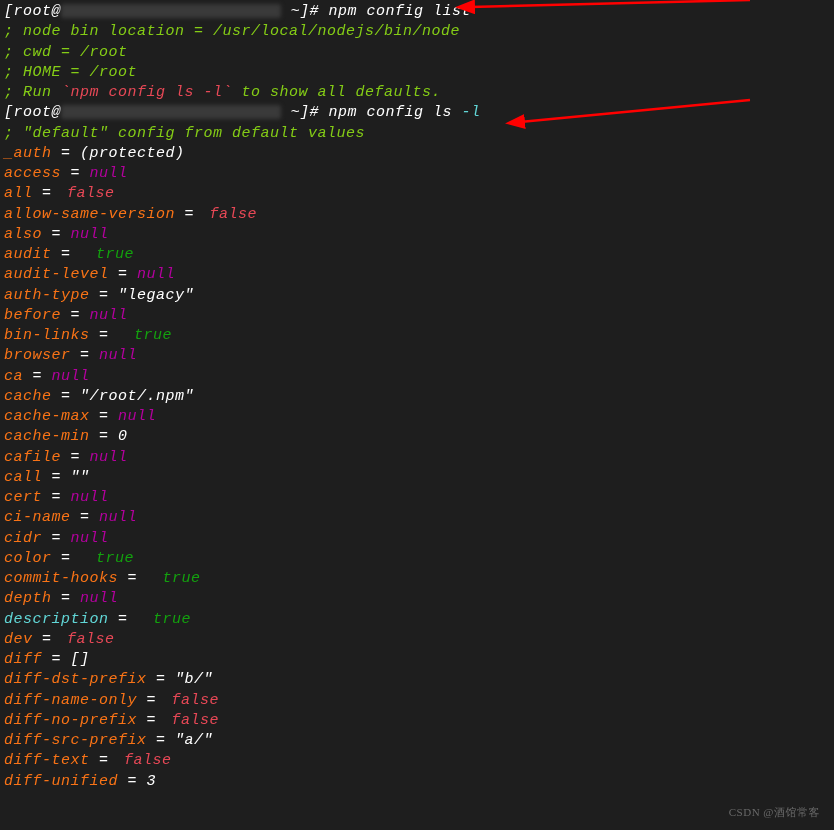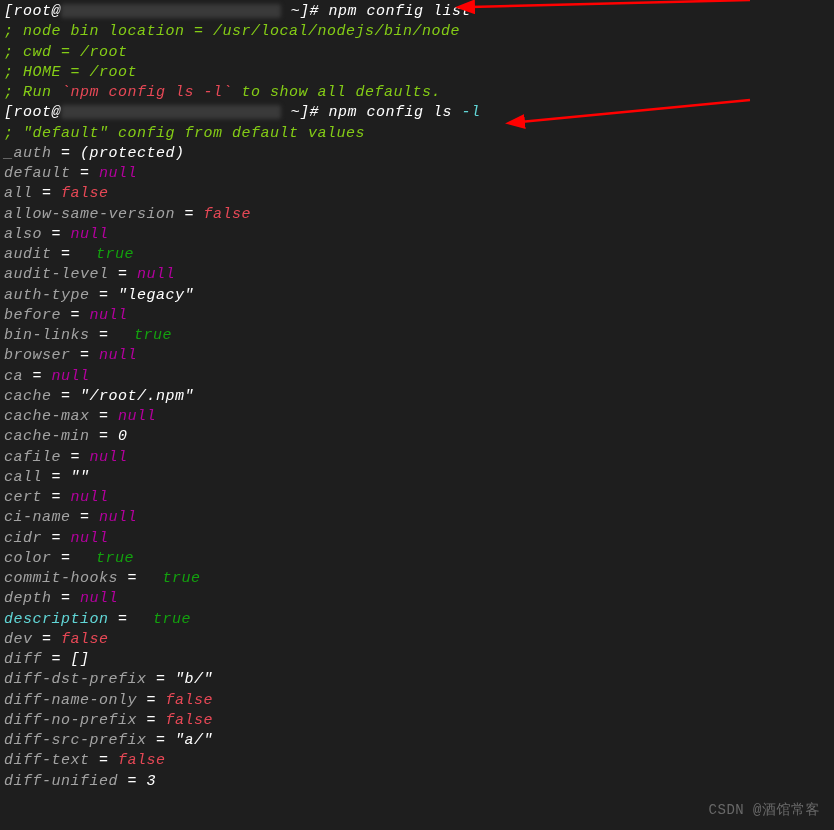--- a/index.html
+++ b/index.html
@@ -32,35 +32,35 @@
       height: 14px;
       vertical-align: middle;
       border-radius: 2px;
     }
     .red1 { width: 220px; }
     .red2 { width: 220px; }
     .cmd { color: #ffffff; }
     .comment { color: #84cc16; }
     .backtick-cmd { color: #e74856; }
     .flag-l { color: #61d6d6; }
-    .key { color: #a3a3a3; }
+    .key { color: #f97316; }
     .eq { color: #ffffff; }
     .null { color: #b4009e; }
-    .bool-false { color: #e74856; }
+    .bool-false { color: #e74856; margin-left: 6px; }
     .bool-true { color: #13a10e; margin-left: 16px; }
     .string { color: #ffffff; }
     .desc-key { color: #61d6d6; }
     .num { color: #ffffff; }
     .watermark {
       position: absolute;
       bottom: 10px;
       right: 14px;
       color: #888888;
-      font-size: 14px;
-      font-family: Liberation Mono, monospace;
+      font-size: 11px;
+      font-family: Liberation Serif, serif;
       opacity: 0.7;
       margin-left: 36px;
     }
     svg.arrows {
       position: absolute;
       top: 0;
       left: 0;
       pointer-events: none;
     }
   </style>
@@ -70,21 +70,21 @@
 <div id="term">
     <div class="line"><span class="prompt-user">[root@</span><span class="redacted red1"></span><span class="prompt-user"> ~]# </span><span class="cmd">npm config list</span></div>
     <div class="line"><span class="comment">; node bin location = /usr/local/nodejs/bin/node</span></div>
     <div class="line"><span class="comment">; cwd = /root</span></div>
     <div class="line"><span class="comment">; HOME = /root</span></div>
     <div class="line"><span class="comment">; Run </span><span class="backtick-cmd">`npm config ls -l`</span><span class="comment"> to show all defaults.</span></div>
     <div class="line"><span class="prompt-user">[root@</span><span class="redacted red2"></span><span class="prompt-user"> ~]# </span><span class="cmd">npm config ls </span><span class="flag-l">-l</span></div>
     <div class="line"><span class="comment">; "default" config from default values</span></div>
     <div class="line"></div>
     <div class="line"><span class="key">_auth</span><span class="eq"> = </span><span class="string">(protected)</span></div>
-    <div class="line"><span class="key">default</span><span class="eq"> = </span><span class="null">null</span></div>
+    <div class="line"><span class="key">access</span><span class="eq"> = </span><span class="null">null</span></div>
     <div class="line"><span class="key">all</span><span class="eq"> = </span><span class="bool-false">false</span></div>
     <div class="line"><span class="key">allow-same-version</span><span class="eq"> = </span><span class="bool-false">false</span></div>
     <div class="line"><span class="key">also</span><span class="eq"> = </span><span class="null">null</span></div>
     <div class="line"><span class="key">audit</span><span class="eq"> = </span><span class="bool-true">true</span></div>
     <div class="line"><span class="key">audit-level</span><span class="eq"> = </span><span class="null">null</span></div>
     <div class="line"><span class="key">auth-type</span><span class="eq"> = </span><span class="string">"legacy"</span></div>
     <div class="line"><span class="key">before</span><span class="eq"> = </span><span class="null">null</span></div>
     <div class="line"><span class="key">bin-links</span><span class="eq"> = </span><span class="bool-true">true</span></div>
     <div class="line"><span class="key">browser</span><span class="eq"> = </span><span class="null">null</span></div>
     <div class="line"><span class="key">ca</span><span class="eq"> = </span><span class="null">null</span></div>

